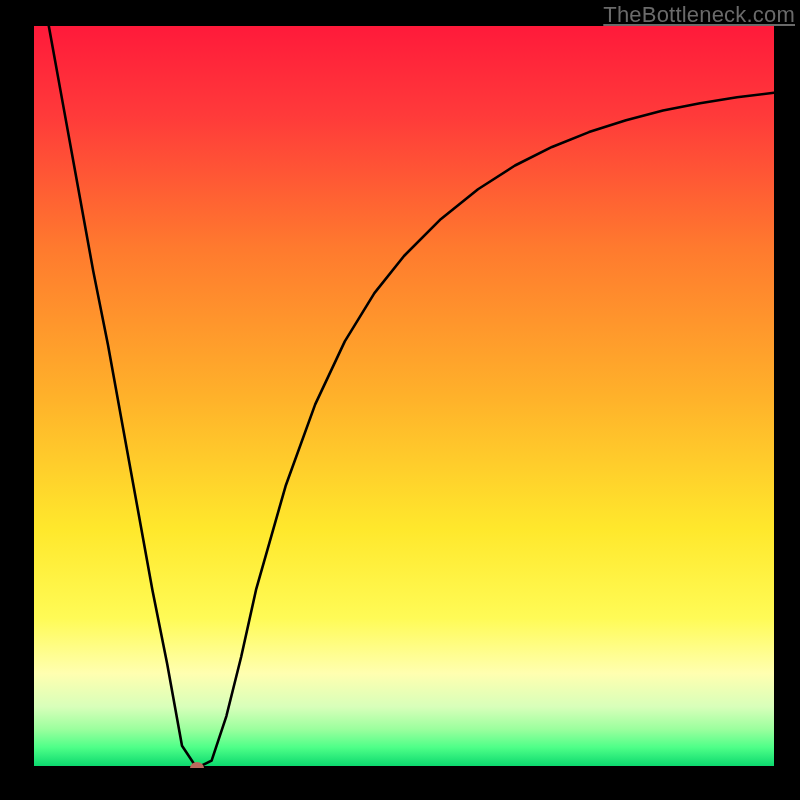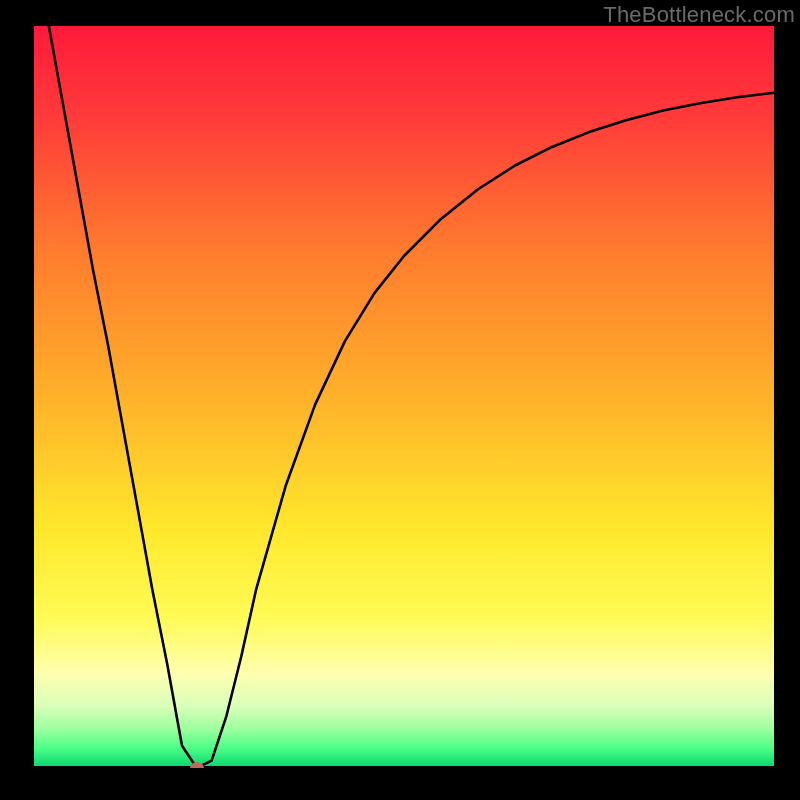--- a/index.html
+++ b/index.html
@@ -13,20 +13,21 @@
   }
   .watermark {
     position: absolute;
     top: 2px;
     right: 5px;
     font-size: 22px;
     font-weight: normal;
     color: #6a6a6a;
     z-index: 10;
     letter-spacing: 0.2px;
+    text-decoration: underline;
   }
   .plot-area {
     position: absolute;
     left: 34px;
     top: 26px;
     width: 740px;
     height: 742px;
     overflow: hidden;
   }
   .gradient {

